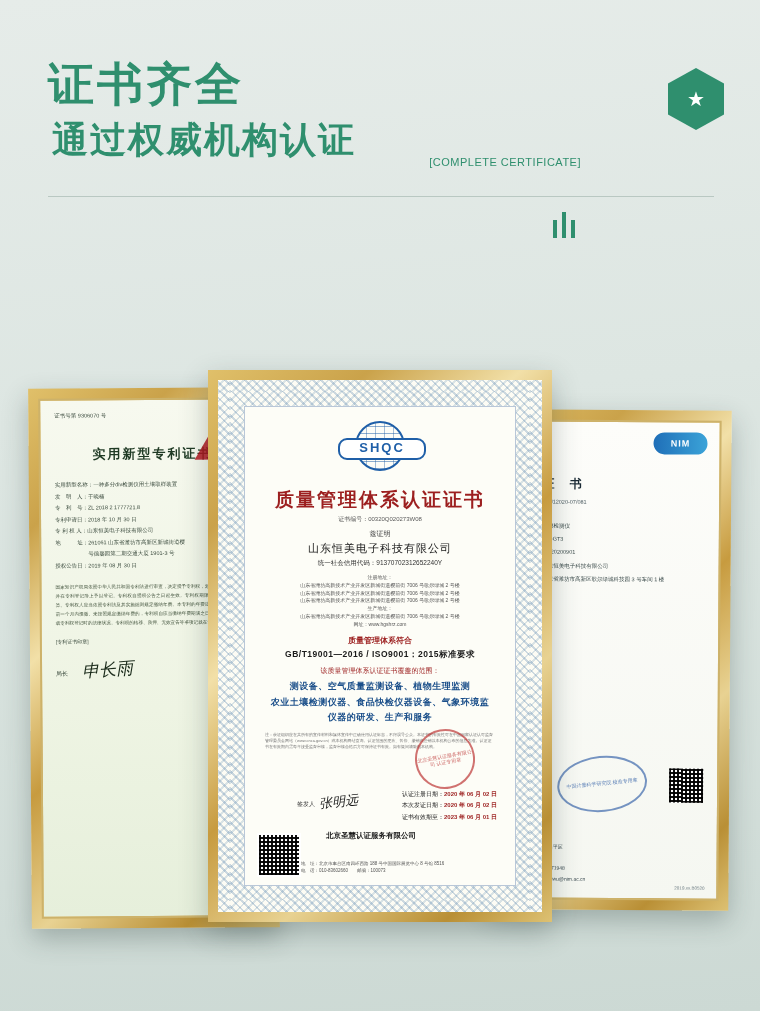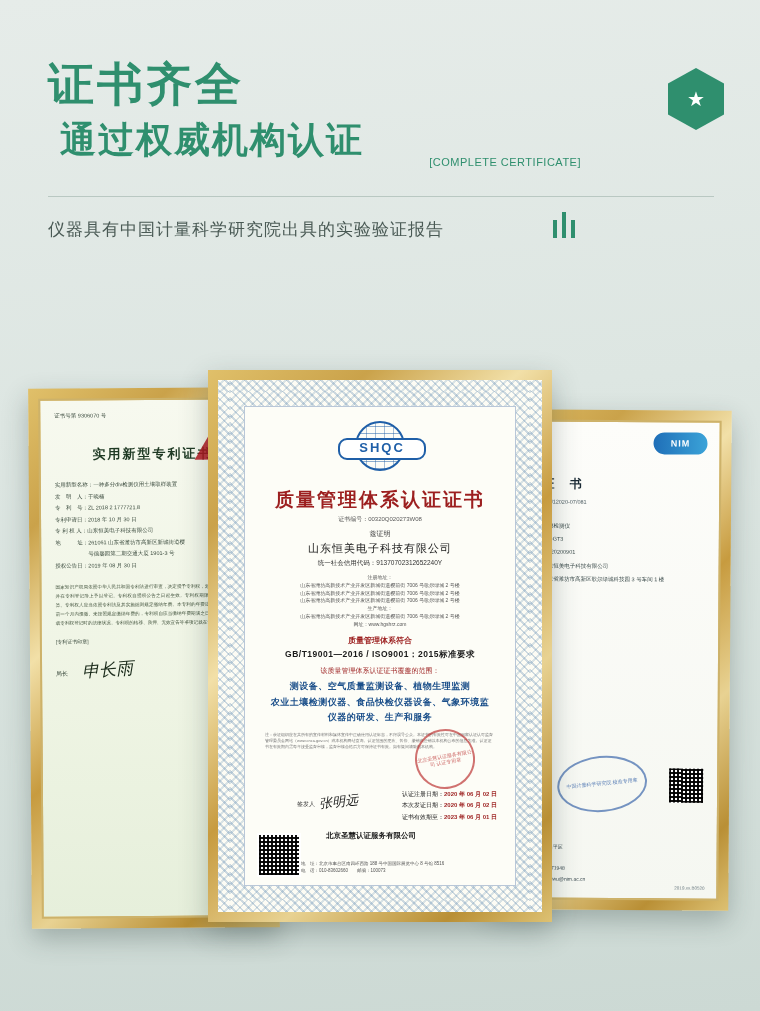--- a/index.html
+++ b/index.html
@@ -34,21 +34,21 @@
     letter-spacing: 3px;
     line-height: 1.15;
     margin: 0;
   }
   .title-sub {
     font-size: 36px;
     font-weight: bold;
     color: #2f8f6e;
     letter-spacing: 2px;
     line-height: 1.3;
-    margin: 6px 0 0 12px;
+    margin: 6px 0 0 4px;
   }
   .divider {
     position: absolute;
     left: 48px;
     top: 196px;
     width: 666px;
     height: 1px;
     background: #b9c8c2;
   }
   .title-desc {
@@ -516,21 +516,20 @@
 </style>
 </head>
 <body>
 
 <div class="header">
   <div class="title-block">
     <div class="title-main">证书齐全</div>
     <div class="title-sub">通过权威机构认证</div>
   </div>
   <div class="divider"></div>
-  <div class="title-desc">仪器具有中国计量科学研究院出具的实验验证报告</div>
 
   <div class="badge-hex">
     <div class="hex">
         <span class="star">★</span>
       </div>
     <div class="ring"></div>
   </div>
   <div class="badge-en">[COMPLETE CERTIFICATE]</div>
   <div class="badge-bars">
       <i></i>

